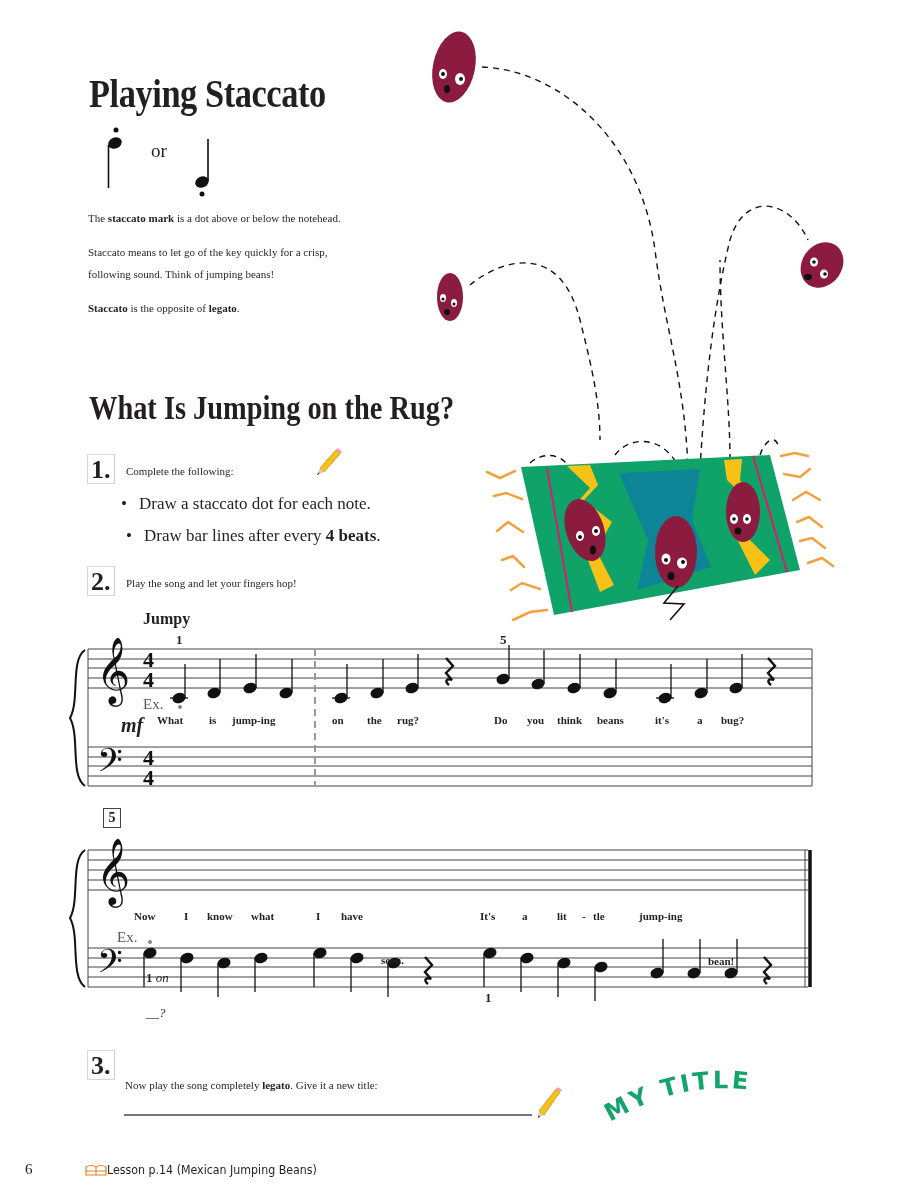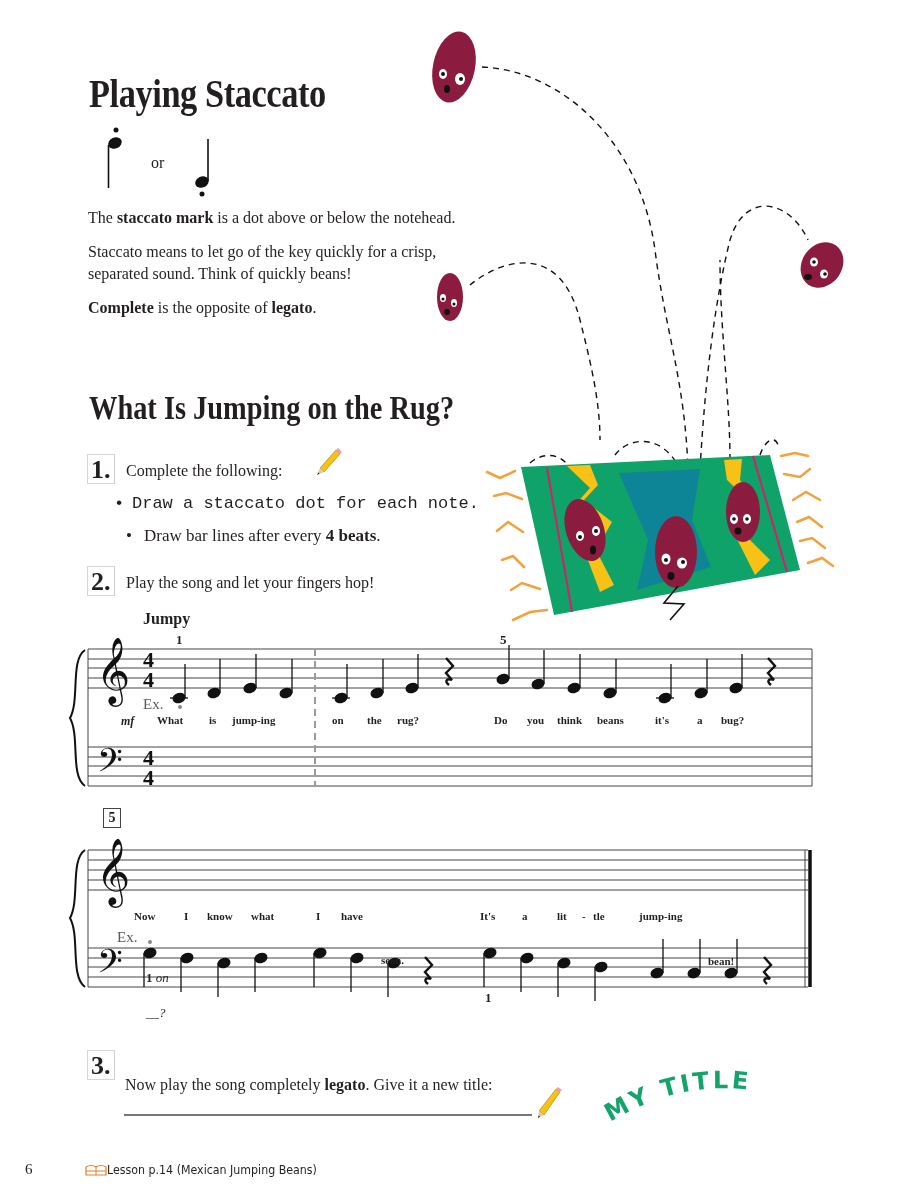--- a/index.html
+++ b/index.html
@@ -3,21 +3,21 @@
 <meta charset="utf-8">
 <style>
   html, body { margin: 0; padding: 0; background: #ffffff; }
   body { width: 900px; height: 1200px; position: relative; overflow: hidden;
          font-family: "Liberation Serif", "DejaVu Serif", serif; color: #231f20; }
   .abs { position: absolute; }
   .h1 { font-family: "Liberation Serif", serif; font-weight: bold; font-size: 40px;
         letter-spacing: -0.5px; transform: scaleX(0.86); transform-origin: left top; white-space: nowrap; }
   .h2 { font-family: "Liberation Serif", serif; font-weight: bold; font-size: 33px;
         transform: scaleX(0.86); transform-origin: left top; white-space: nowrap; }
-  .p { font-size: 16px; line-height: 22px; white-space: nowrap; }
+  .p { font-size: 11px; line-height: 22px; white-space: nowrap; }
   .step-num { width: 28px; height: 30px; border: 1px solid #d6d6d6; border-right: 1px solid #cfcfcf;
               font-weight: bold; font-size: 26px; line-height: 30px; text-align: left; padding-left: 3px; box-sizing: border-box; }
   .bullet { font-size: 17px; white-space: nowrap; }
   .bullet::before { content: "\2022"; display: inline-block; width: 18px; }
   .lyric { font-family: "Liberation Serif", serif; font-weight: bold; font-size: 11px; white-space: nowrap; }
   .finger { font-family: "Liberation Serif", serif; font-weight: bold; font-size: 13px; }
   .small { font-family: "Liberation Serif", serif; font-size: 15px; color: #5a5a5a; }
   .footer { font-family: "DejaVu Sans", sans-serif; font-size: 13px; white-space: nowrap; transform: scaleX(0.85); transform-origin: left top; }
   .answer-line { border-bottom: 2px solid #777; }
   svg { position: absolute; overflow: visible; }
@@ -25,31 +25,31 @@
 </head>
 <body>
 
 <div class="abs h1" style="left:89px; top:70px;">Playing Staccato</div>
 
 <svg style="left:100px;top:126px;" width="30" height="64">
   <circle cx="16" cy="4" r="2.5" fill="#111"></circle>
   <ellipse cx="15" cy="17" rx="7" ry="5.5" transform="rotate(-25 15 17)" fill="#111"></ellipse>
   <line x1="8.5" y1="19" x2="8.5" y2="62" stroke="#111" stroke-width="1.6"></line>
 </svg>
-<div class="abs p" style="left:151px;top:152px;font-size:16px;">or</div>
+<div class="abs p" style="left:151px;top:140px;font-size:19px;">or</div>
 <svg style="left:190px;top:137px;" width="30" height="62">
   <line x1="18" y1="2" x2="18" y2="44" stroke="#111" stroke-width="1.6"></line>
   <ellipse cx="12" cy="45" rx="7" ry="5.5" transform="rotate(-25 12 45)" fill="#111"></ellipse>
   <circle cx="12" cy="57" r="2.5" fill="#111"></circle>
 </svg>
 
 <div class="abs p" style="left:88px;top:207px;"><span>The </span><b>staccato mark</b><span> is a dot above or below the notehead.</span></div>
 <div class="abs p" style="left:88px;top:241px;">Staccato means to let go of the key quickly for a crisp,</div>
-<div class="abs p" style="left:88px;top:263px;">separated sound. Think of quickly beans!</div>
-<div class="abs p" style="left:88px;top:297px;"><b>Complete</b><span> is the opposite of </span><b>legato</b><span>.</span></div>
+<div class="abs p" style="left:88px;top:263px;">following sound. Think of jumping beans!</div>
+<div class="abs p" style="left:88px;top:297px;"><b>Staccato</b><span> is the opposite of </span><b>legato</b><span>.</span></div>
 
 <svg style="left:0;top:0;" width="900" height="640">
   <g fill="none" stroke="#111" stroke-width="1.4" stroke-dasharray="6 5">
     <path d="M482 67 C 560 70, 640 140, 655 250 C 665 330, 685 380, 688 470"></path>
     <path d="M470 285 C 500 260, 560 240, 580 320 C 590 360, 600 400, 600 440"></path>
     <path d="M700 470 C 705 380, 715 300, 730 240 C 745 190, 790 200, 808 240"></path>
     <path d="M730 460 C 730 400, 720 330, 720 260"></path>
     <path d="M530 463 C 545 450, 565 455, 570 470"></path>
     <path d="M615 455 C 630 435, 665 435, 680 470"></path>
     <path d="M760 455 C 765 440, 775 435, 778 445"></path>
@@ -138,21 +138,21 @@
 
 <div class="abs step-num" style="left:87px;top:454px;">1.</div>
 <div class="abs p" style="left:126px;top:460px;text-align:right;">Complete the following:</div>
 <svg style="left:314px;top:446px;" width="30" height="30">
   <polygon points="6,22 22,4 26,8 10,26" fill="#f7c215" stroke="#8a6b00" stroke-width="0.5"></polygon>
   <polygon points="22,4 24,2 28,6 26,8" fill="#f29ab0"></polygon>
   <polygon points="6,22 10,26 3,29" fill="#e9c89a"></polygon>
   <polygon points="3,29 4.5,26.5 5.5,27.5" fill="#111"></polygon>
 </svg>
 
-<div class="abs bullet" style="left:114px;top:494px;font-family:Liberation Mono, monospace;">Draw a staccato dot for each note.</div>
+<div class="abs bullet" style="left:121px;top:494px;">Draw a staccato dot for each note.</div>
 <div class="abs bullet" style="left:126px;top:526px;"><span>Draw bar lines after every </span><b>4 beats</b><span>.</span></div>
 
 <div class="abs step-num" style="left:87px;top:566px;">2.</div>
 <div class="abs p" style="left:126px;top:572px;">Play the song and let your fingers hop!</div>
 
 <div class="abs lyric" style="left:143px;top:610px;font-size:16px;">Jumpy</div>
 <div class="abs finger" style="left:176px;top:632px;">1</div>
 <div class="abs finger" style="left:500px;top:632px;">5</div>
 
 <svg style="left:0;top:0;" width="900" height="800">
@@ -226,21 +226,21 @@
 
   <g fill="none" stroke="#111" stroke-width="2.4">
     <path d="M446 658 L453 666 L446 673 L452 680 C 447 678, 444 681, 449 685"></path>
     <path d="M768 658 L775 666 L768 673 L774 680 C 769 678, 766 681, 771 685"></path>
   </g>
 
   <circle cx="180" cy="707" r="2" fill="#888"></circle>
 </svg>
 
 <div class="abs small" style="left:143px;top:696px;">Ex.</div>
-<div class="abs" style="left:121px;top:714px;font-family:'Liberation Serif',serif;font-style:italic;font-weight:bold;font-size:12px;">mf</div>
+<div class="abs" style="left:121px;top:714px;font-family:'Liberation Serif',serif;font-style:italic;font-weight:bold;font-size:20px;">mf</div>
 
 <div class="abs lyric" style="left:157px;top:714px;">What</div>
 <div class="abs lyric" style="left:209px;top:714px;">is</div>
 <div class="abs lyric" style="left:232px;top:714px;">jump-ing</div>
 <div class="abs lyric" style="left:332px;top:714px;">on</div>
 <div class="abs lyric" style="left:367px;top:714px;">the</div>
 <div class="abs lyric" style="left:397px;top:714px;">rug?</div>
 <div class="abs lyric" style="left:494px;top:714px;">Do</div>
 <div class="abs lyric" style="left:527px;top:714px;">you</div>
 <div class="abs lyric" style="left:557px;top:714px;">think</div>

